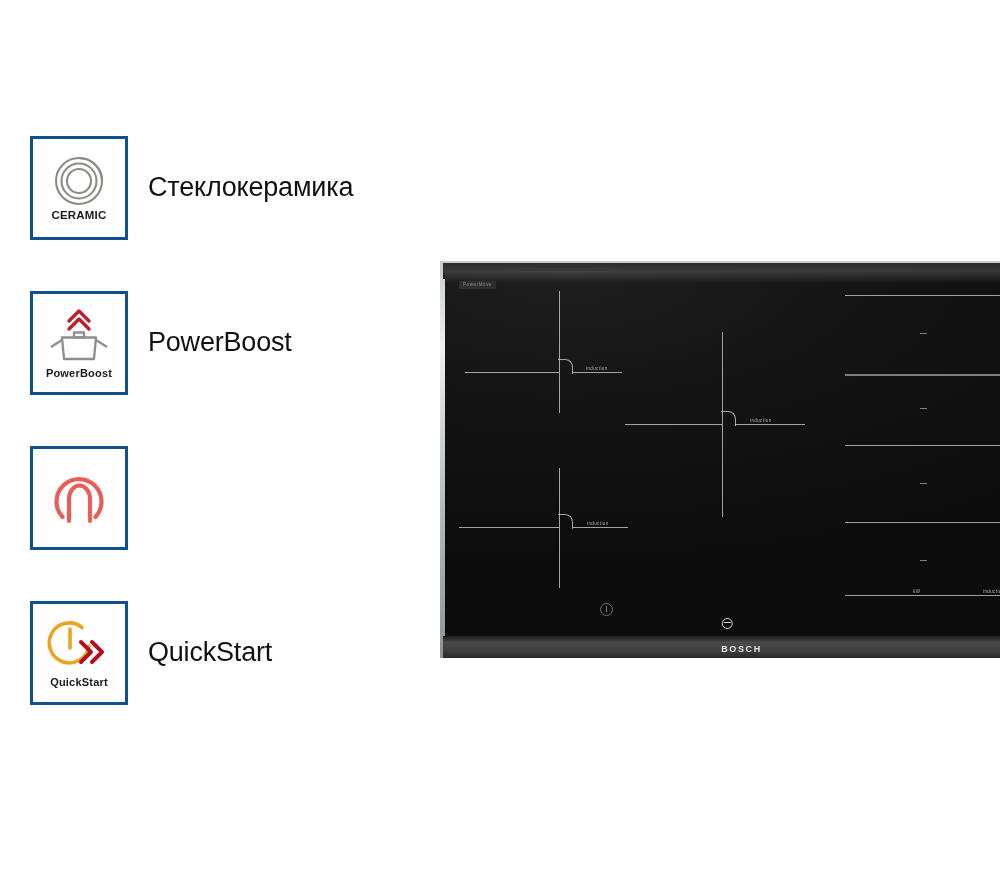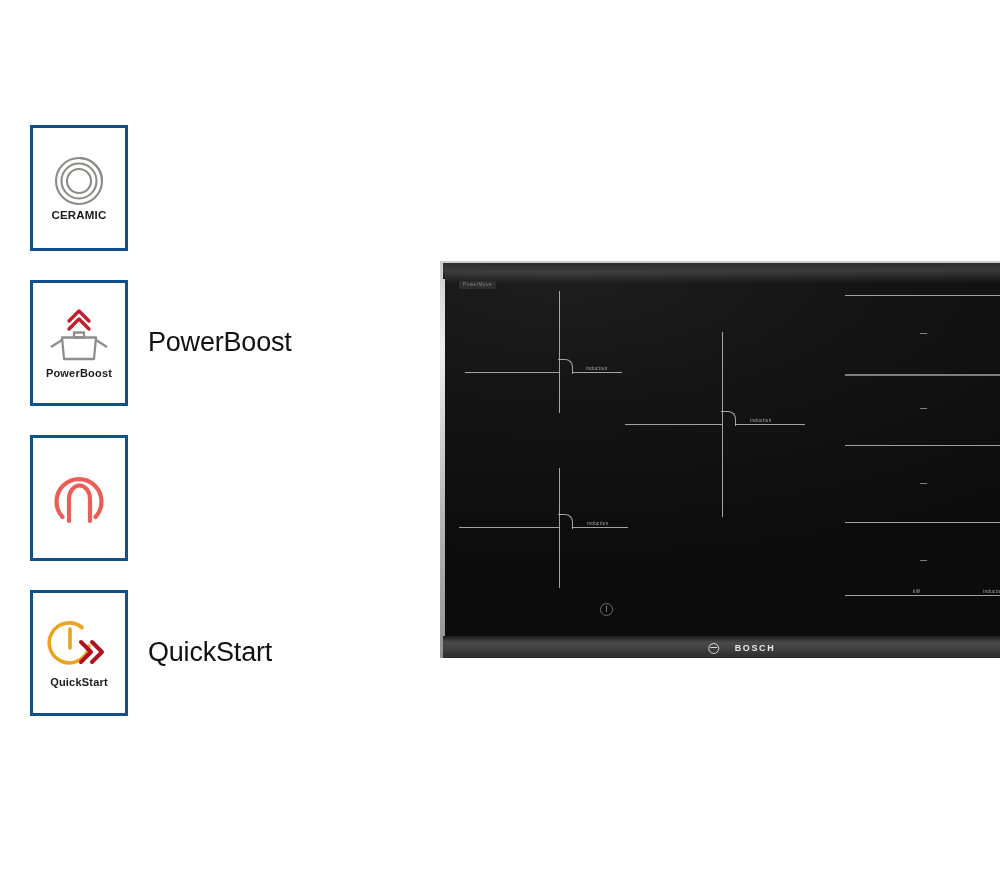--- a/index.html
+++ b/index.html
@@ -26,21 +26,21 @@
   .feature-row {
     display: flex;
     align-items: center;
     height: 100px;
     margin-bottom: 55px;
   }
   .feature-row:last-child { margin-bottom: 0; }
 
   .badge {
     width: 98px;
-    height: 126px;
+    height: 104px;
     box-sizing: border-box;
     border: 3px solid #10508c;
     background: #ffffff;
     flex: 0 0 98px;
     display: flex;
     flex-direction: column;
     align-items: center;
     justify-content: center;
     position: relative;
   }
@@ -193,23 +193,23 @@
     background: #9f9f9f;
   }
 
   
   #bosch-logo {
     position: absolute;
     left: 50%;
     transform: translateX(-50%);
     bottom: 4px;
     display: flex;
-    align-items: center;
     gap: 16px;
     line-height: 1;
+    flex-direction: column;
   }
   #bosch-logo .glyph {
     width: 9px; height: 9px;
     border-radius: 50%;
     border: 1px solid #d8d8d8;
     position: relative;
     display: inline-block;
   }
   #bosch-logo .glyph::before {
     content: "";
@@ -236,20 +236,21 @@
           <g fill="none" stroke="#8e8a85" stroke-width="2.1">
             <circle cx="29" cy="26" r="23"></circle>
             <circle cx="29" cy="26" r="17.5"></circle>
             <circle cx="29" cy="26" r="12"></circle>
           </g>
           <path d="M29 3 A23 23 0 0 1 52 26" fill="none" stroke="#8e8a85" stroke-width="2.1" stroke-linecap="round"></path>
         </svg>
       </span>
       <span class="badge-caption">CERAMIC</span>
     </div>
+    <div class="feature-label">Стеклокерамика</div>
   </div>
 
   <div class="feature-row">
     <div class="badge">
       <span class="badge-art">
         <svg width="72" height="58" viewBox="0 0 72 58" aria-hidden="true">
 
           <g fill="none" stroke="#c0202e" stroke-width="3.4" stroke-linecap="round" stroke-linejoin="round">
             <polyline points="26,14 36,4 46,14"></polyline>
             <polyline points="26,22 36,12 46,22"></polyline>

